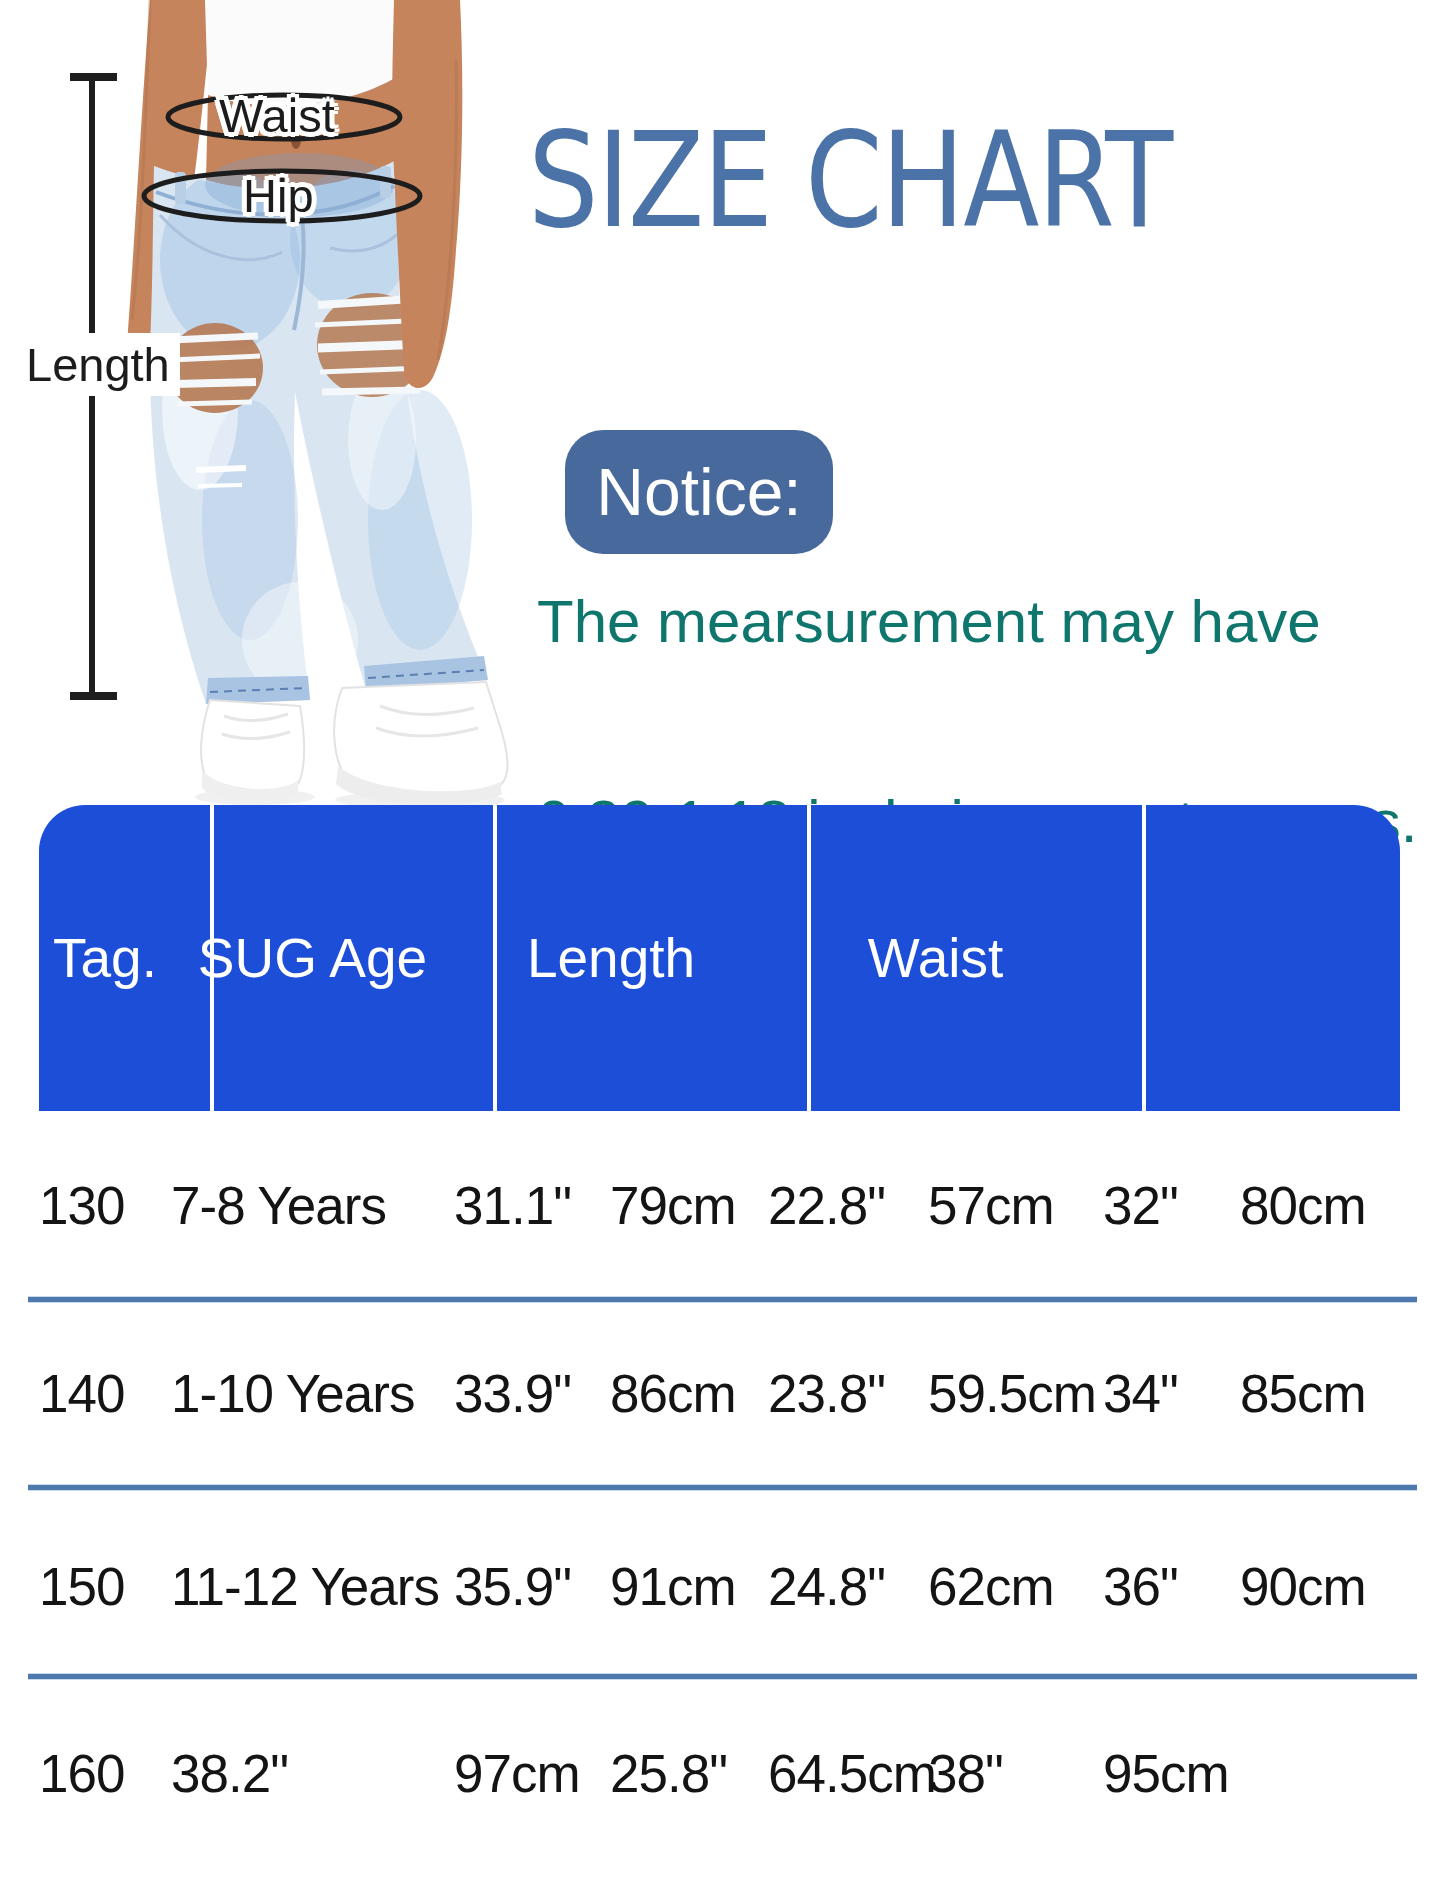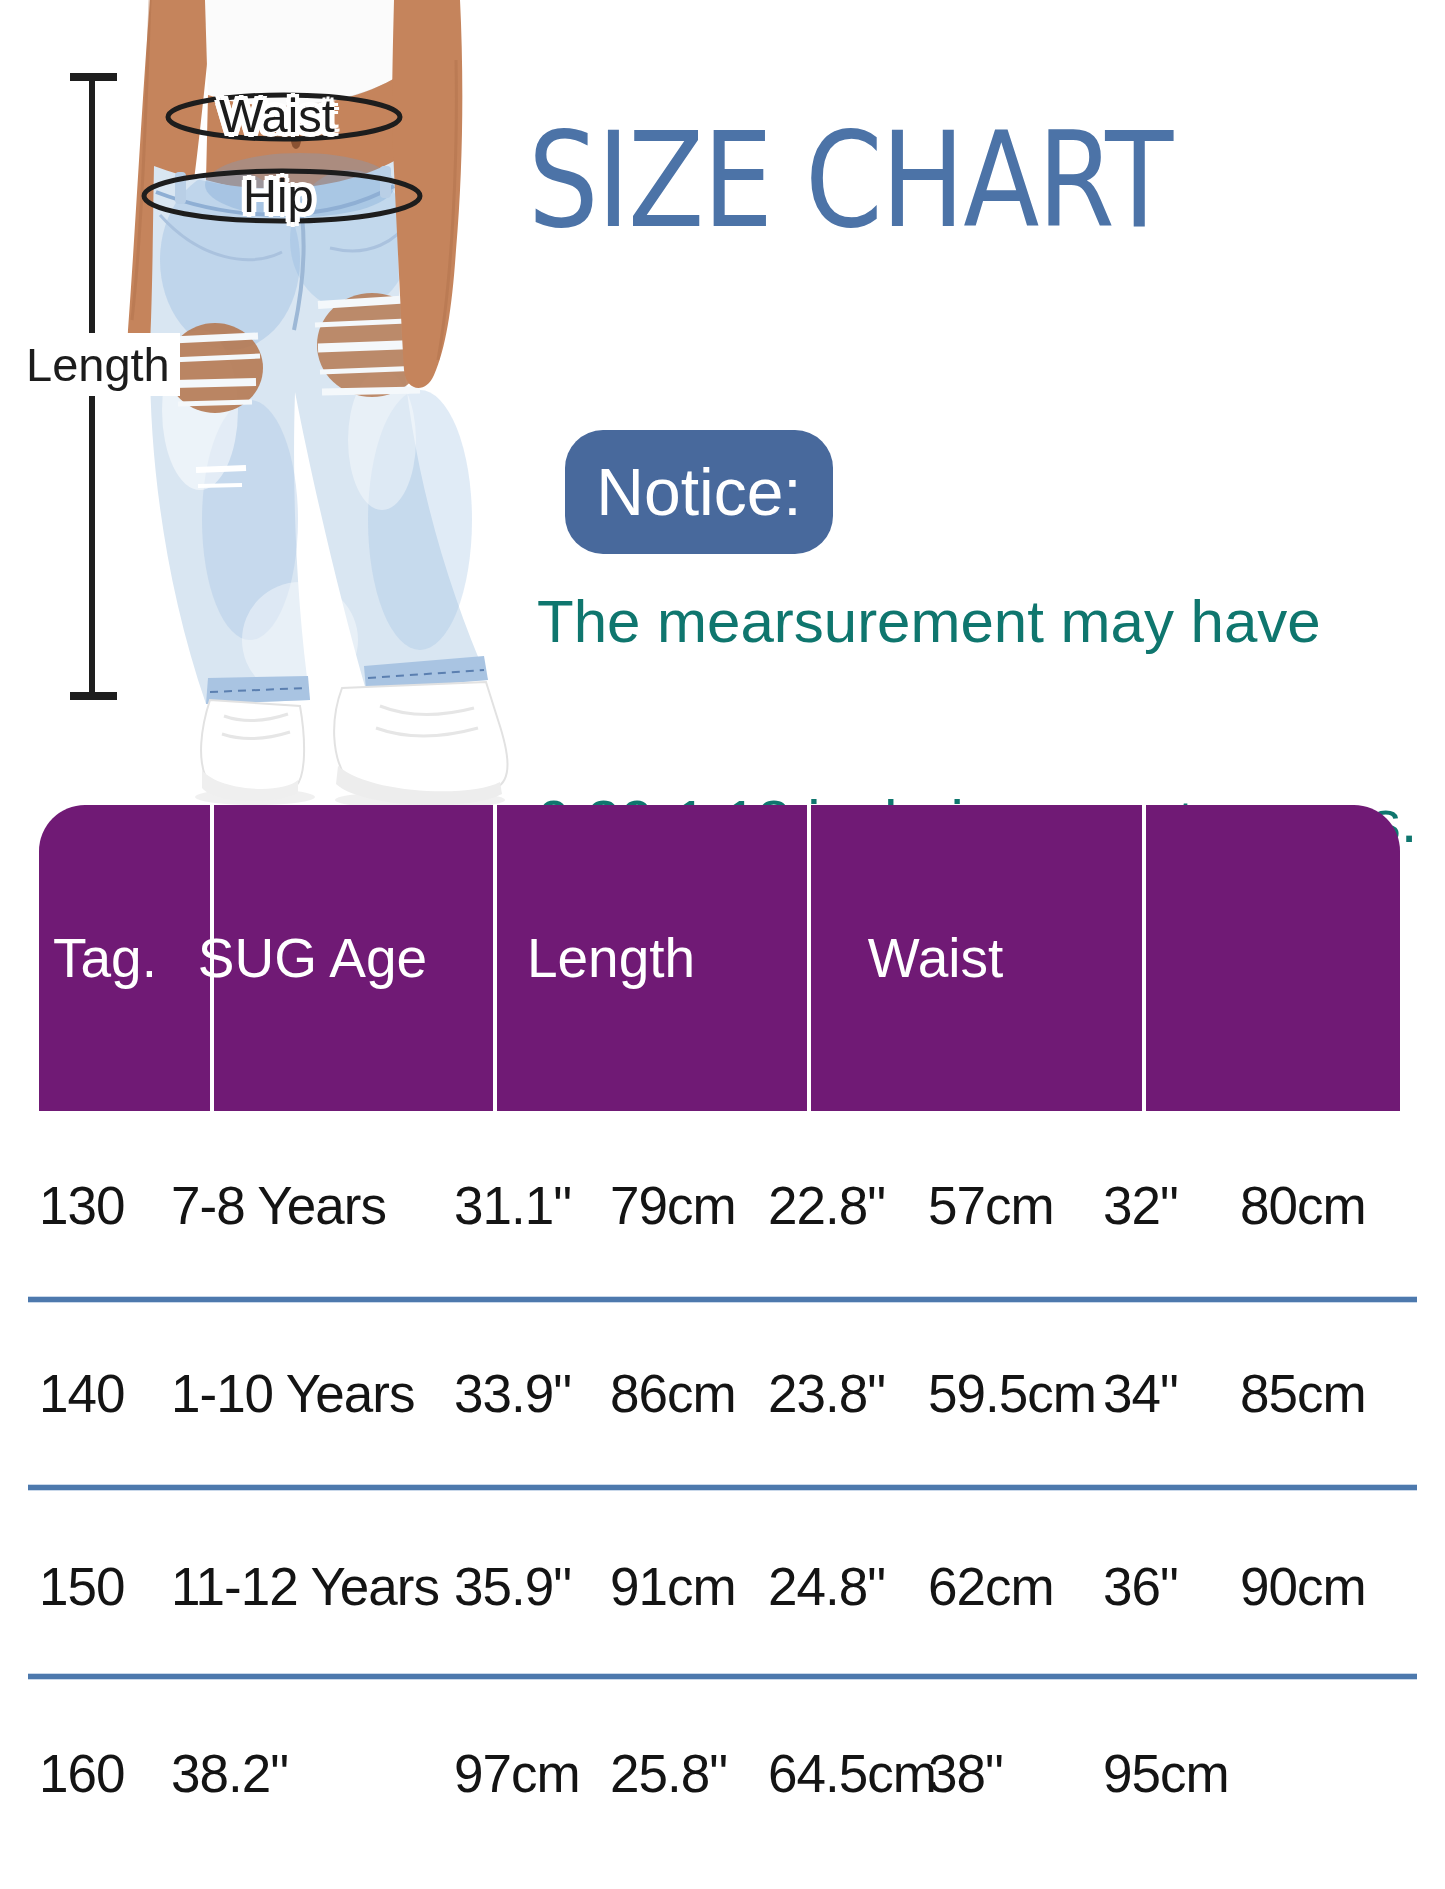--- a/index.html
+++ b/index.html
@@ -25,21 +25,21 @@
       color:#4c73a7;letter-spacing:-2px;white-space:nowrap;
       transform:scaleX(.85);transform-origin:left top;font-family:"DejaVu Sans",sans-serif;}
   .notice-badge{position:absolute;left:521px;top:430px;width:268px;height:124px;
       background:#48699c;border-radius:38px;display:flex;align-items:center;justify-content:center;margin-left:44px;}
   .notice-badge span{color:#fff;font-size:66px;}
   .notice-text{position:absolute;left:537px;top:572px;font-size:60px;color:#0f766e;
       line-height:100px;white-space:pre;}
 
   
   .tbl-header{position:absolute;left:39px;top:805px;width:1361px;height:306px;
-      background:#701a75;border-radius:46px 46px 0 0;display:grid;
+      background:#1d4ed8;border-radius:46px 46px 0 0;display:grid;
       grid-template-columns:132px 283px 314px 335px 297px;align-items:center;}
   .hdr-cell{text-align:center;color:#fff;font-size:55px;line-height:1.35;}
   .hdr-divider{position:absolute;top:0;width:4px;height:306px;background:#fff;}
   .d1{left:171px;} .d2{left:454px;} .d3{left:768px;} .d4{left:1103px;}
 
   .t-row{position:absolute;left:39px;width:1361px;height:188px;display:grid;
       grid-template-columns:132px 283px 156px 158px 160px 175px 137px 160px;align-items:center;}
   .t-row .cell{text-align:left;font-size:53px;color:#141414;white-space:nowrap;letter-spacing:-1px;}
   .r1{top:1111px;} .r2{top:1299px;} .r3{top:1492px;} .r4{top:1676px;height:194px;}
   .sep{position:absolute;left:28px;width:1389px;height:5px;background:#4d79ad;

